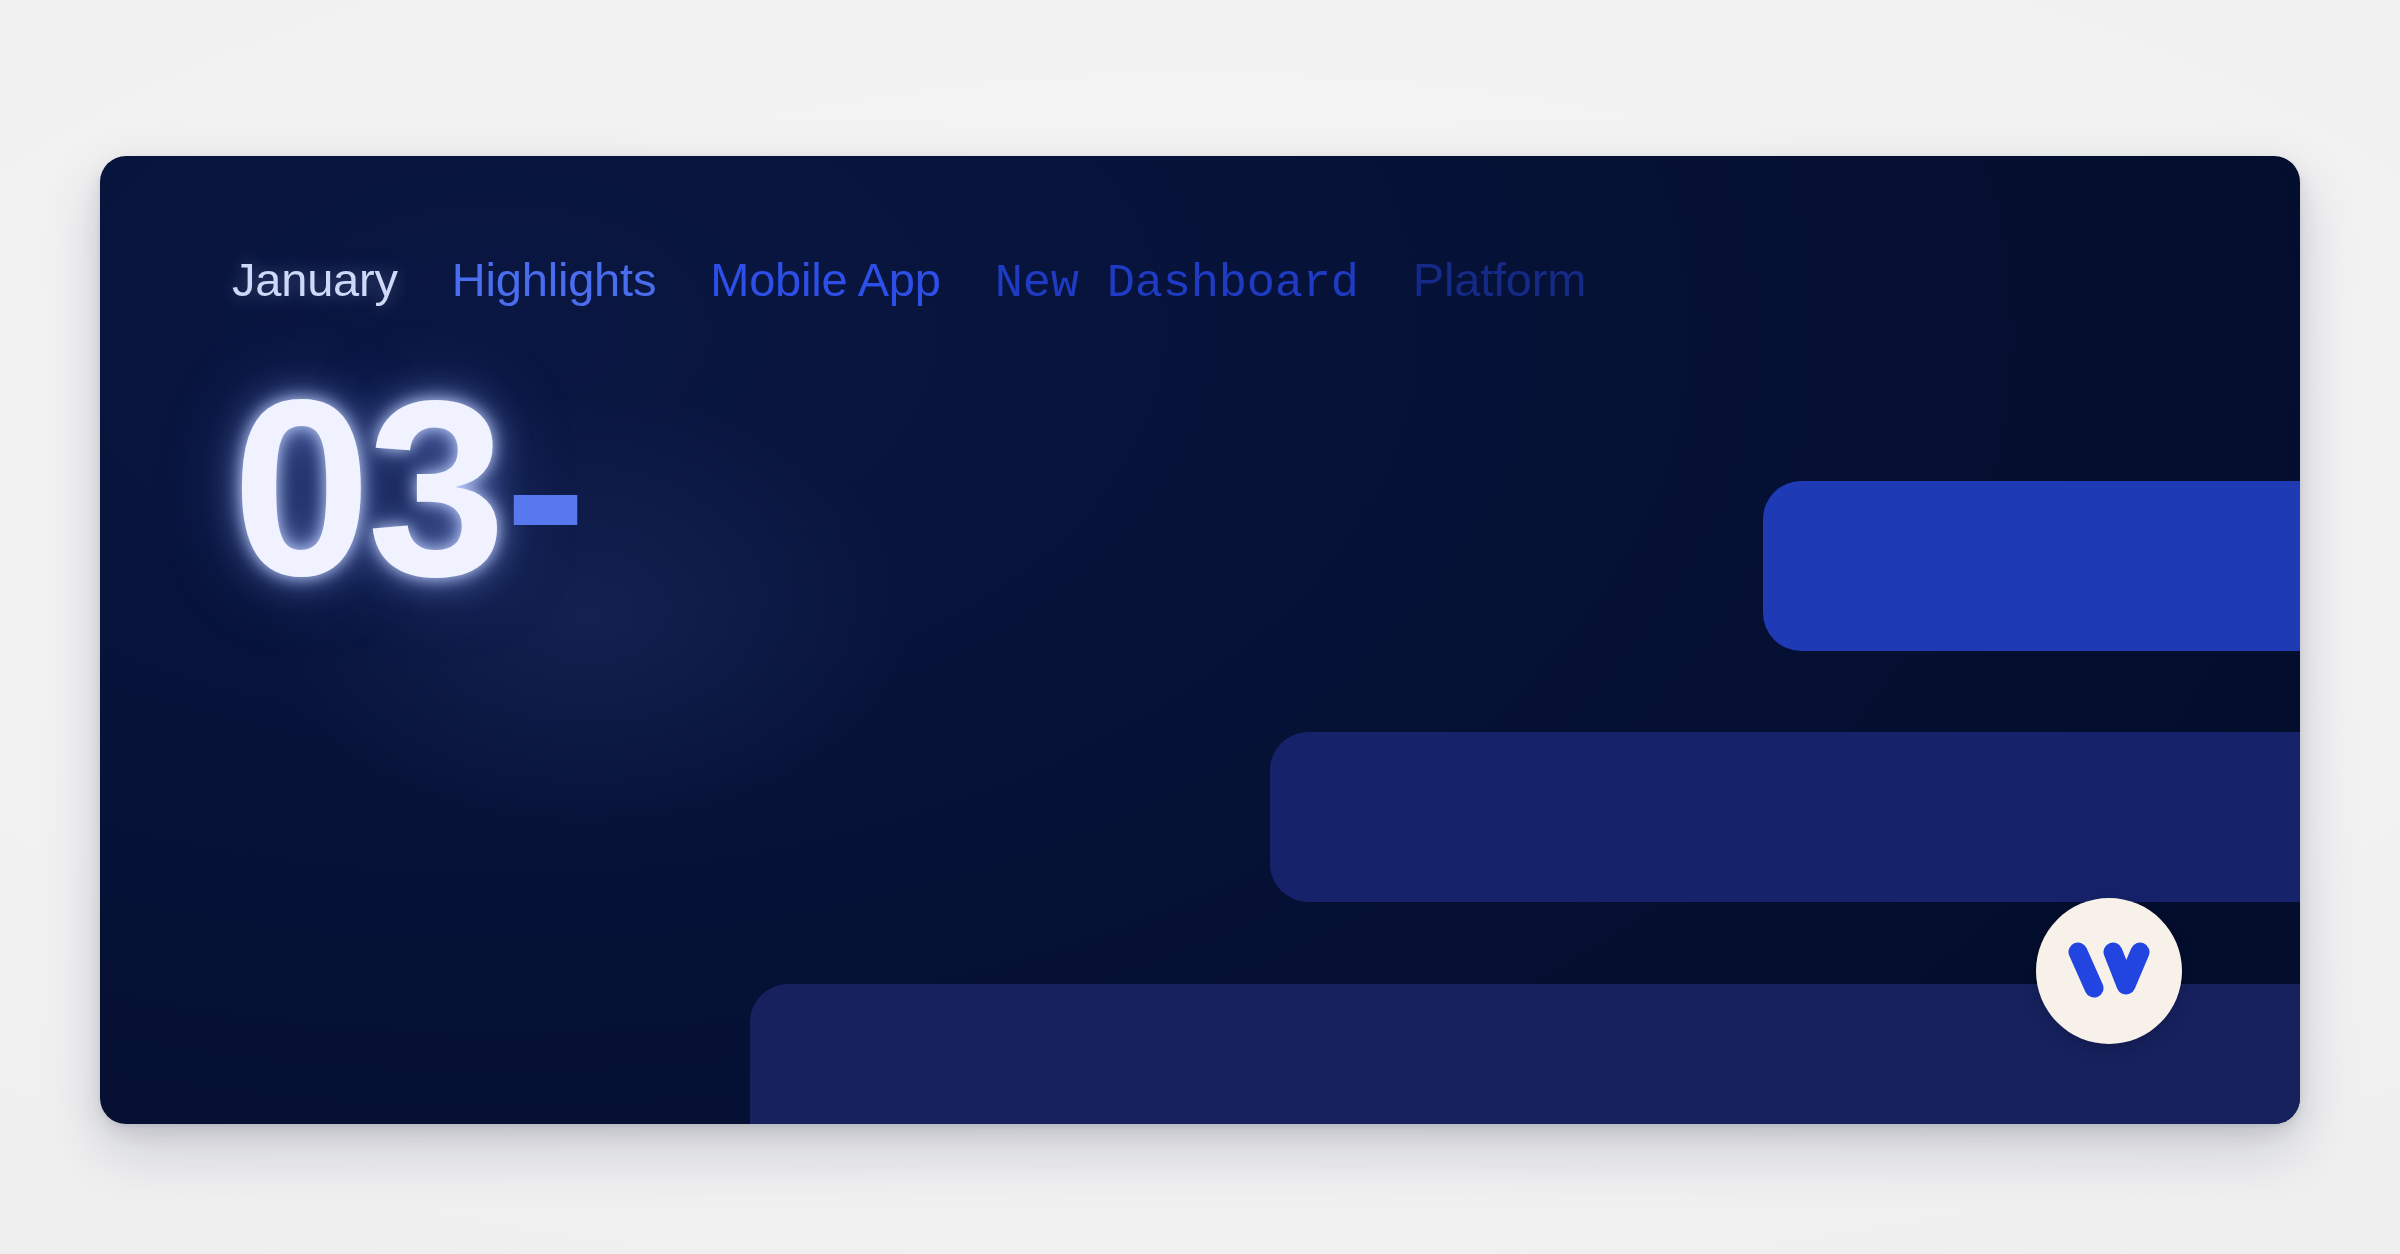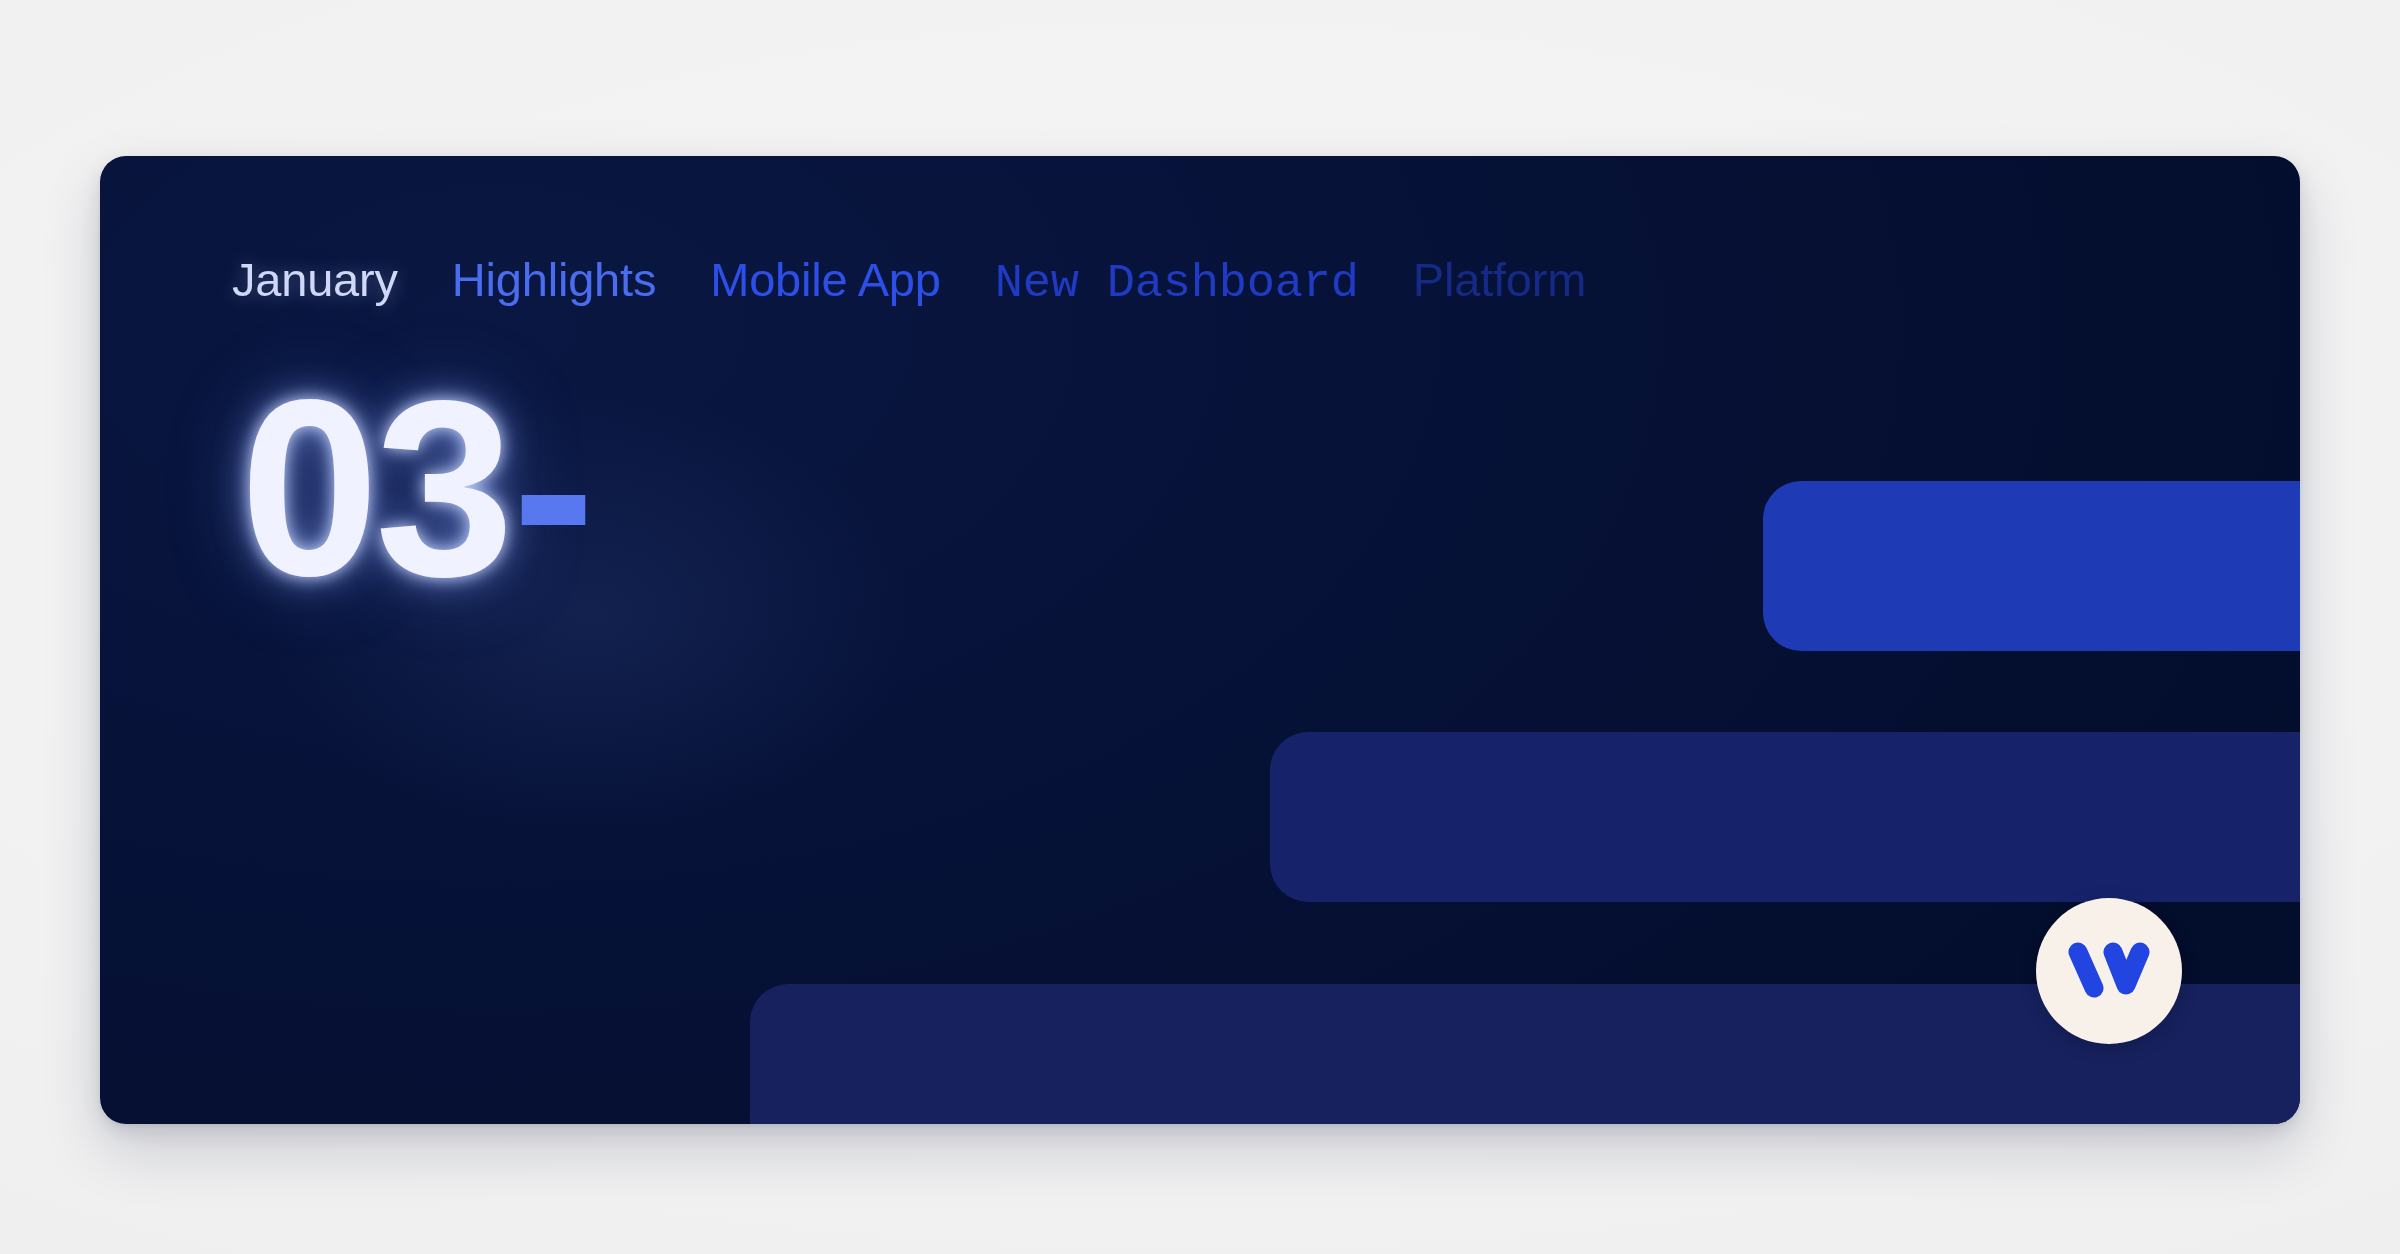--- a/index.html
+++ b/index.html
@@ -106,21 +106,21 @@
 
   .nav-item.i0 { color: #cfd8f8; text-shadow: 0 0 18px rgba(190,205,255,0.35); }
   .nav-item.i1 { color: #4a6df0; }
   .nav-item.i2 { color: #2d4fe8; }
   .nav-item.i3 { color: #1f3bc4; font-family: Liberation Mono, monospace; }
   .nav-item.i4 { color: #152a86; text-align: right; }
 
   
   .headline {
     position: absolute;
-    left: 140px;      
+    left: 132px;      
     top: 205px;
     font-size: 250px;
     line-height: 1.02;
     letter-spacing: -4px;
     white-space: nowrap;
     display: flex;
     align-items: flex-start;
   }
 
   .headline .month {

